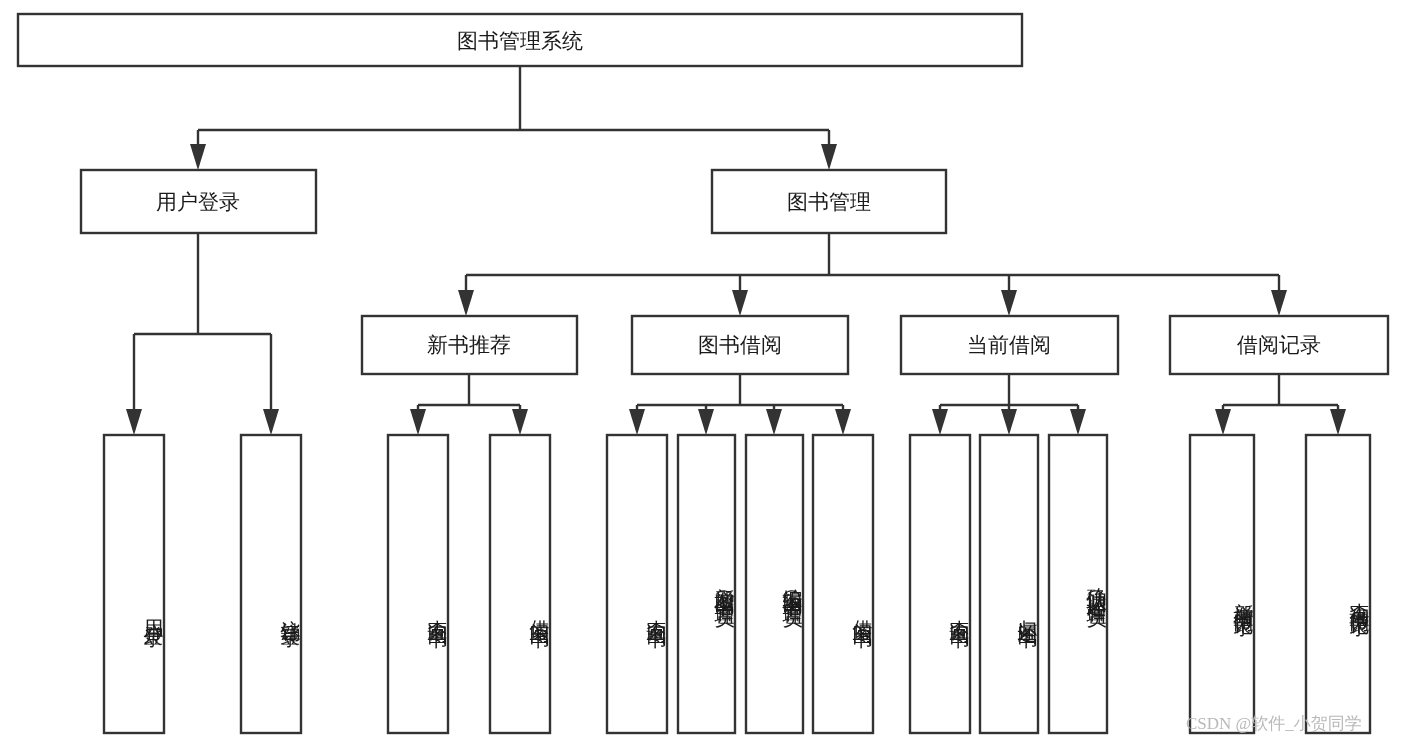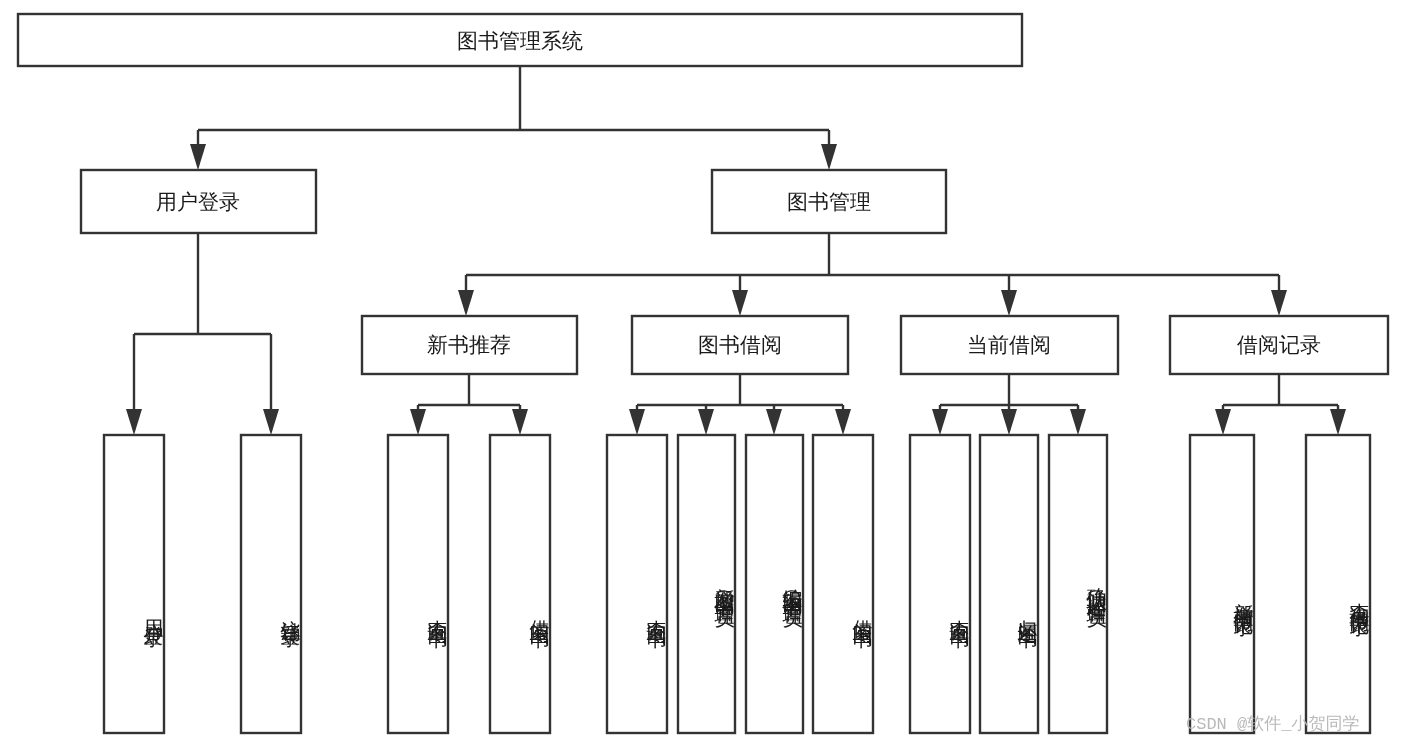--- a/index.html
+++ b/index.html
@@ -58,21 +58,21 @@
     color: #1a1a1a;
     letter-spacing: 3px;
     white-space: nowrap;
     pointer-events: none;
     display: flex;
     align-items: flex-start;
     justify-content: center;
   }
   .watermark {
     position: absolute;
-    font-family: Liberation Mono, monospace;
+    font-family: Liberation Serif, serif;
     font-size: 17px;
     color: #b9b9b9;
     white-space: nowrap;
     left: 1186px;
     top: 712px;
   }
 </style>
 </head>
 <body>
 

